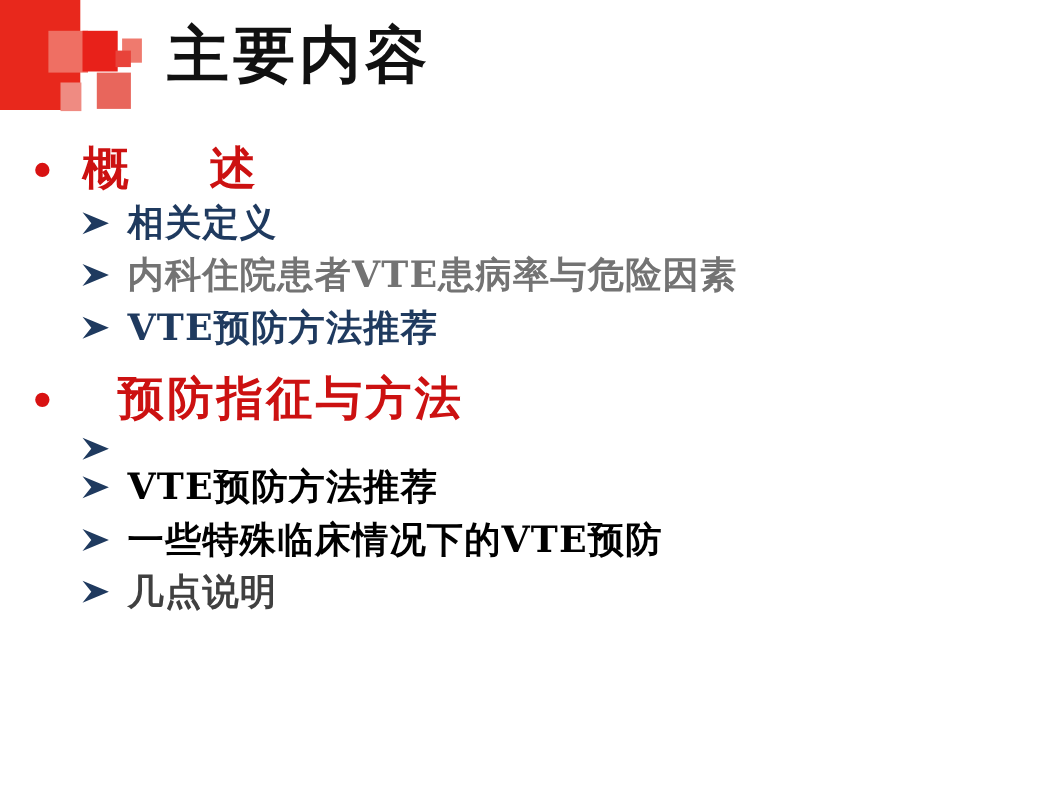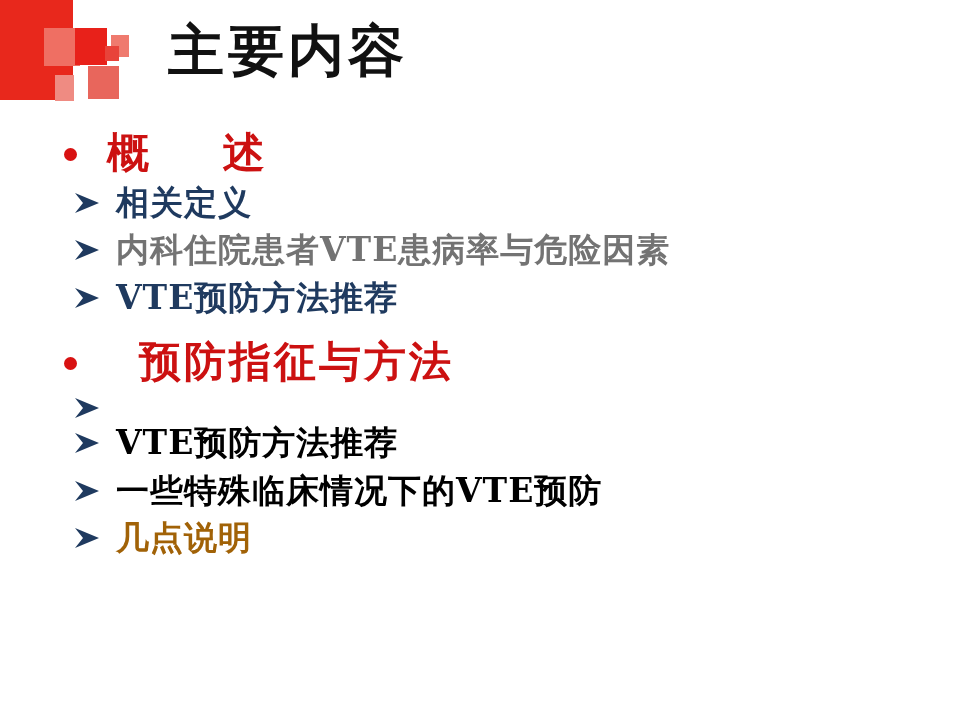--- a/index.html
+++ b/index.html
@@ -39,21 +39,21 @@
   .blk-lightA   { left: 44px;  top: 28px; width: 36px; height: 38px; }
   .blk-strong   { left: 75px;  top: 28px; width: 32px; height: 37px; }
   .blk-smTopR   { left: 111px; top: 35px; width: 18px; height: 22px; }
   .blk-tinyR    { left: 105px; top: 46px; width: 14px; height: 15px; }
   .blk-midR     { left: 88px;  top: 66px; width: 31px; height: 33px; }
   .blk-smBot    { left: 55px;  top: 75px; width: 19px; height: 26px; }
 
   
   .slide-title {
     position: absolute;
-    left: 168px;
+    left: 152px;
     top: 22px;
     font-family: "DejaVu Serif", "Liberation Serif", serif;
     font-size: 56px;
     font-weight: 700;
     letter-spacing: 4px;
     color: #111111;
     line-height: 1;
     white-space: nowrap;
   }
 
@@ -64,21 +64,21 @@
     top: 128px;
     width: 960px;
   }
 
   .group { position: relative; }
 
   
   .lvl1 {
     display: flex;
     align-items: center;
-    padding-left: 64px;
+    padding-left: 32px;
     margin-bottom: 2px;
   }
   .lvl1 .dot {
     width: 13px;
     height: 13px;
     border-radius: 50%;
     background: #d81212;
     flex: 0 0 auto;
     margin-right: 30px;
     margin-top: 4px;
@@ -206,18 +206,18 @@
         </span>
         <span class="lvl2-text" style="color: #000000;">一些特殊临床情况下的VTE预防</span>
       </div>
 
       <div class="lvl2">
         <span class="arrow">
           <svg viewBox="0 0 30 30" width="30" height="30" aria-hidden="true">
             <path d="M3 5 L27 15 L3 25 L11 15 Z" fill="#1f3a5f"></path>
           </svg>
         </span>
-        <span class="lvl2-text" style="color: #a16207;">几点说明</span>
+        <span class="lvl2-text" style="color: #404040;">几点说明</span>
       </div>
     </div>
 
   </div>
 </div>
 
 </body></html>

